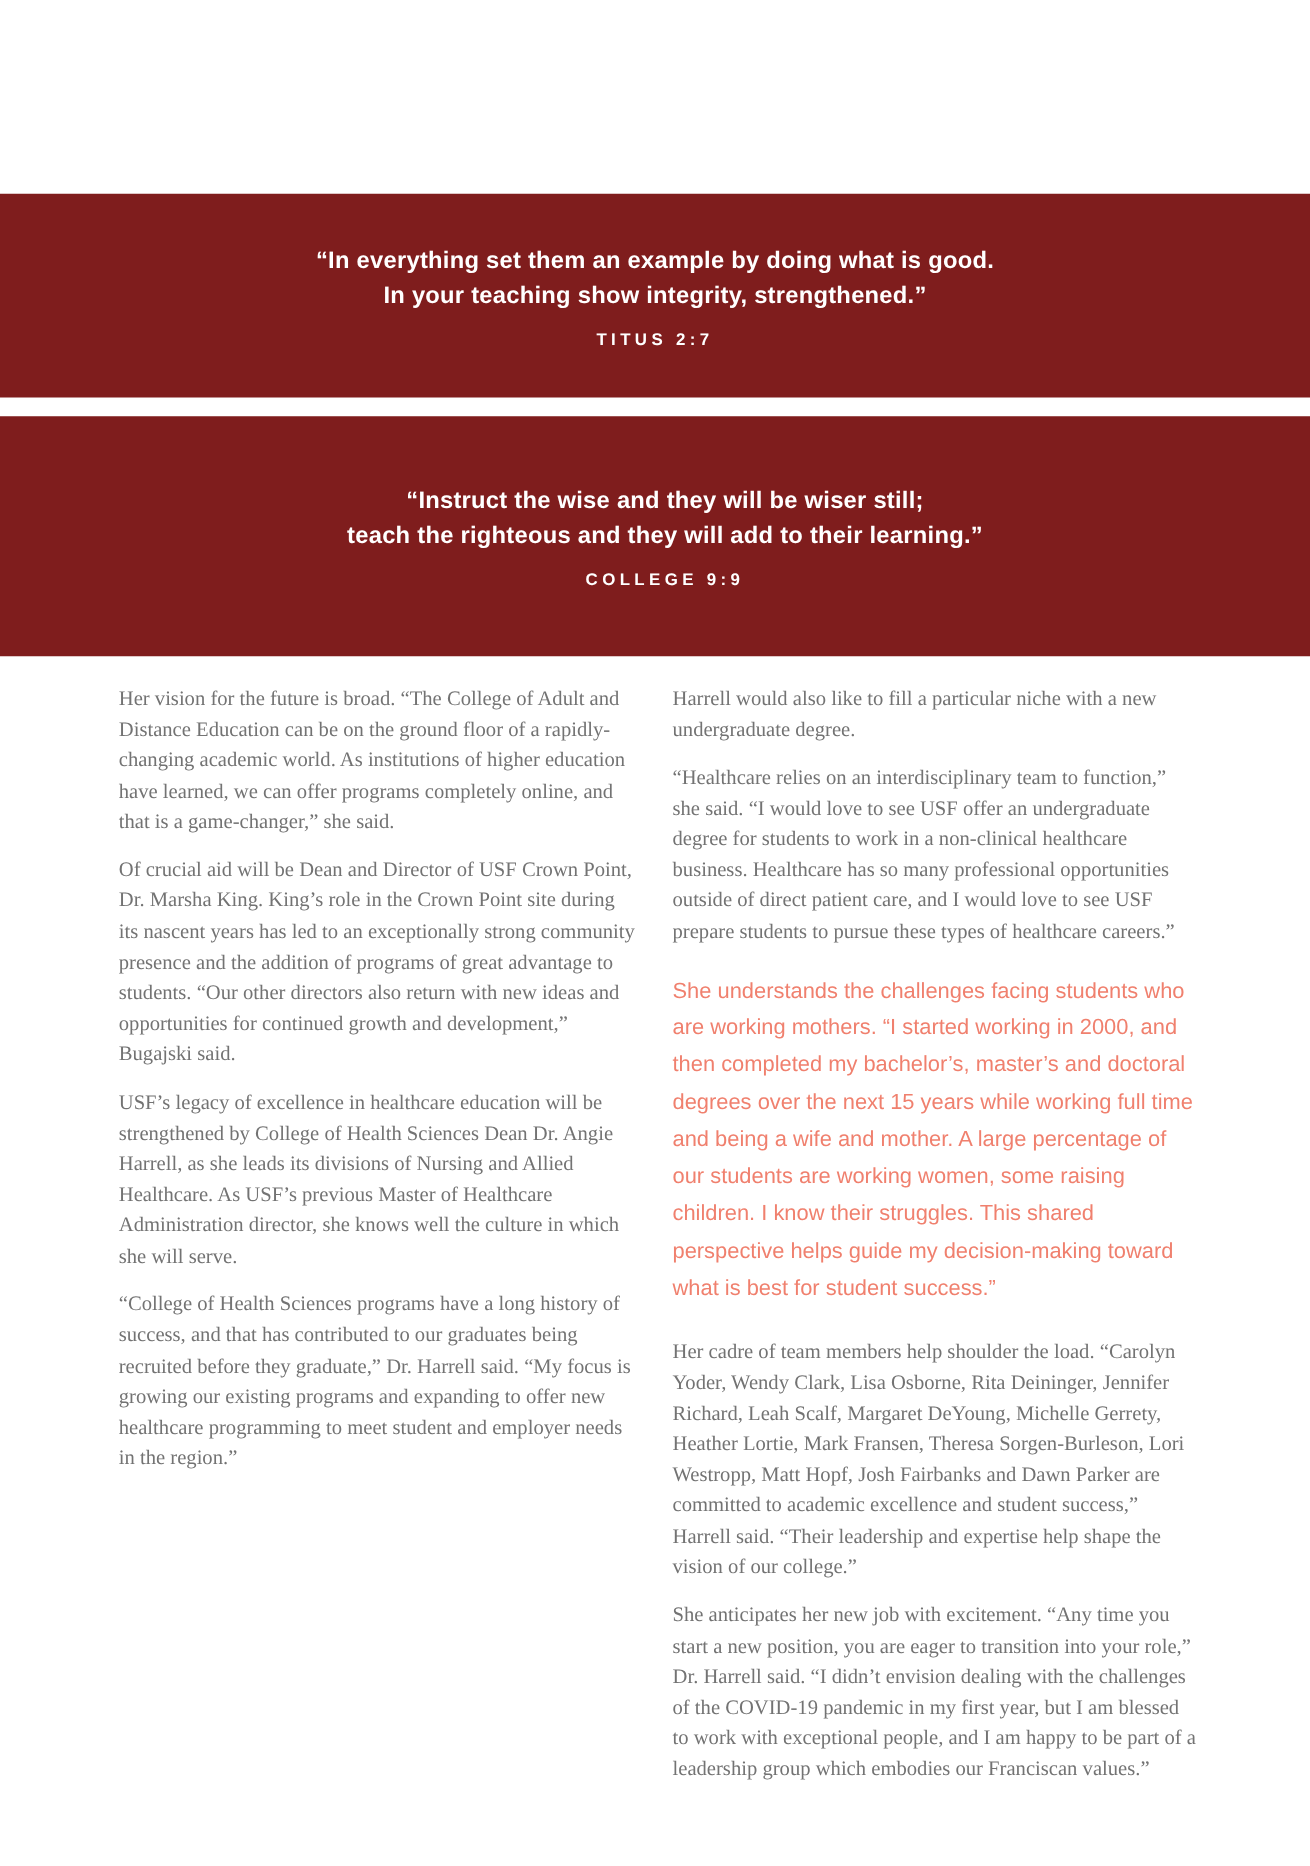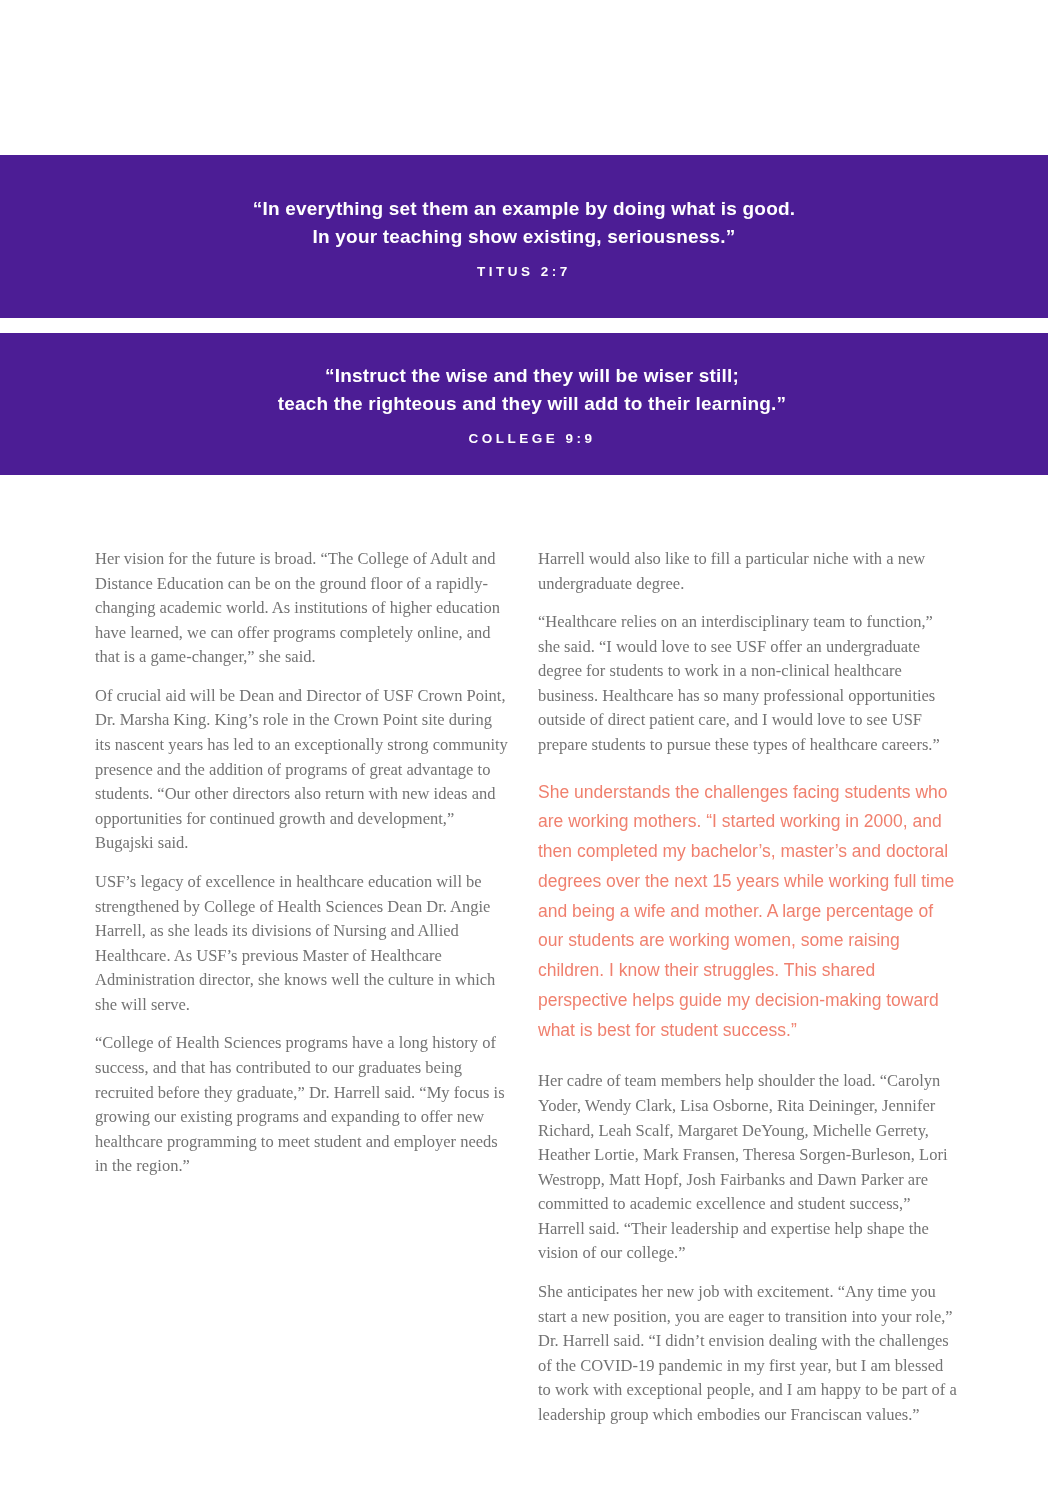--- a/index.html
+++ b/index.html
@@ -12,29 +12,29 @@
     background: #ffffff;
     font-family: "Liberation Serif", serif;
     overflow: hidden;
   }
 
   
   .banner {
     position: absolute;
     left: 0;
     width: 1048px;
-    background: #4c1d95;
+    background: #7f1d1d;
     display: flex;
     flex-direction: column;
     justify-content: center;
     align-items: center;
     text-align: left;
   }
   .banner-1 { top: 155px; height: 163px; }
-  .banner-2 { top: 333px; height: 142px; padding-left: 16px; }
+  .banner-2 { top: 333px; height: 192px; padding-left: 16px; }
   .banner .quote-line {
     font-family: "Liberation Sans", sans-serif;
     font-weight: bold;
     color: #ffffff;
     font-size: 19px;
     line-height: 28px;
     letter-spacing: 0.2px;
   }
   .banner .verse-ref {
     font-family: "Liberation Sans", sans-serif;
@@ -112,21 +112,21 @@
     margin-right: 9px;
   }
 </style>
 </head>
 <body>
 
 <div class="page">
 
   <div class="banner banner-1">
     <div class="quote-line">“In everything set them an example by doing what is good.</div>
-    <div class="quote-line">In your teaching show existing, seriousness.”</div>
+    <div class="quote-line">In your teaching show integrity, strengthened.”</div>
     <div class="verse-ref">TITUS 2:7</div>
   </div>
 
   <div class="banner banner-2">
     <div class="quote-line">“Instruct the wise and they will be wiser still;</div>
     <div class="quote-line">teach the righteous and they will add to their learning.”</div>
     <div class="verse-ref">COLLEGE 9:9</div>
   </div>
 
   <div class="col col-left">

